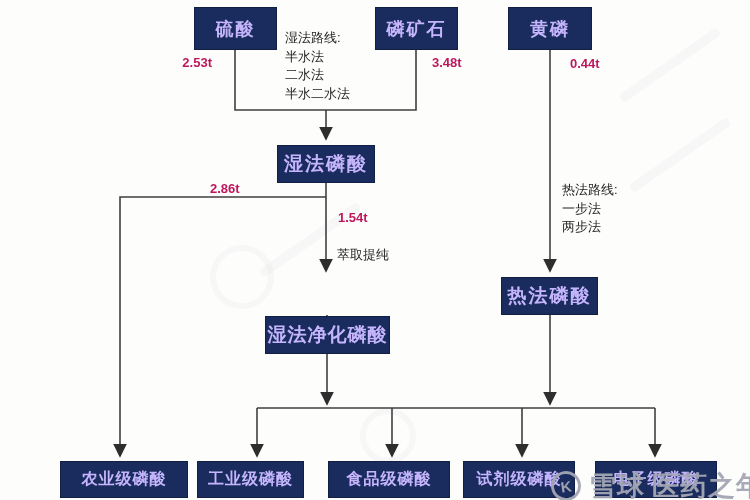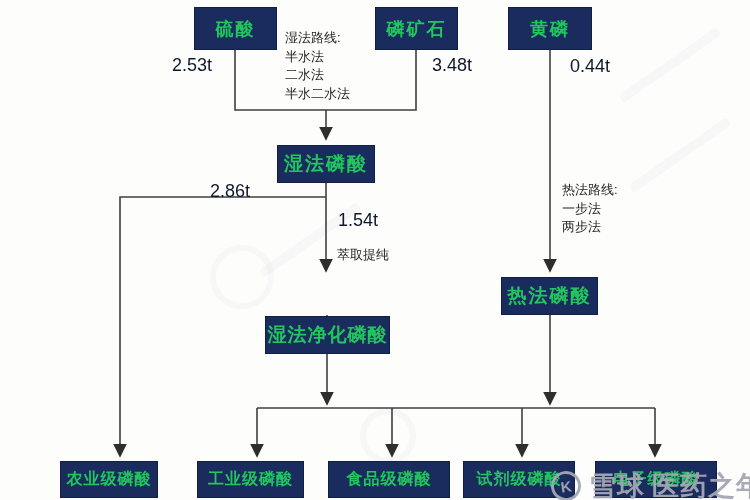--- a/index.html
+++ b/index.html
@@ -1,24 +1,24 @@
 <!DOCTYPE html>
 <html><head>
 <meta charset="utf-8">
 <style>
   html,body{margin:0;padding:0;}
   .stage{position:relative;width:750px;height:500px;background:#fdfdfc;overflow:hidden;
          font-family:"Liberation Sans","DejaVu Sans",sans-serif;}
-  .nd{position:absolute;background:#1a2b5e;border:1px solid #111f45;color:#22c55e;
+  .nd{position:absolute;background:#1a2b5e;border:1px solid #111f45;color:#c4b5fd;
       display:flex;align-items:center;justify-content:center;font-weight:bold;
       letter-spacing:2px;box-sizing:border-box;text-align:center;}
   .nd.top{font-size:18px;}
   .nd.mid{font-size:19px;}
   .nd.bot{font-size:16px;letter-spacing:1px;}
-  .num{position:absolute;font-weight:normal;font-size:18px;color:#0f172a;}
+  .num{position:absolute;font-weight:bold;font-size:13px;color:#be185d;}
   .ann{position:absolute;font-weight:normal;font-size:13px;color:#232323;line-height:18.5px;}
   svg.wires{position:absolute;left:0;top:0;}
   .bgwm{position:absolute;border:6px solid #8a8f99;border-radius:50%;opacity:0.05;}
   .bgline{position:absolute;width:120px;height:0;border-top:10px solid #8a8f99;opacity:0.045;
           transform:rotate(-35deg);border-radius:5px;}
   .xq{position:absolute;top:468px;left:551px;display:flex;align-items:center;z-index:6;
       color:rgba(163,167,179,0.95);font-weight:bold;}
   .xq-circle{width:24px;height:24px;border:3px solid rgba(163,167,179,0.95);border-radius:50%;
       display:flex;align-items:center;justify-content:center;font-size:15px;margin-right:8px;
       transform:rotate(-8deg);}
@@ -57,21 +57,21 @@
       <path d="M655,408 L655,456" marker-end="url(#arr)"></path>
     </g>
   </svg>
 
   <div class="nd top" style="left:194px;top:7px;width:83px;height:43px;">硫酸</div>
   <div class="nd top" style="left:375px;top:7px;width:83px;height:43px;">磷矿石</div>
   <div class="nd top" style="left:508px;top:7px;width:84px;height:43px;">黄磷</div>
   <div class="nd mid" style="left:277px;top:145px;width:98px;height:38px;">湿法磷酸</div>
   <div class="nd mid" style="left:265px;top:277px;width:125px;height:38px;letter-spacing:1px;margin-top:39px;">湿法净化磷酸</div>
   <div class="nd mid" style="left:501px;top:277px;width:97px;height:38px;">热法磷酸</div>
-  <div class="nd bot" style="left:60px;top:461px;width:98px;height:37px;">农业级磷酸</div>
+  <div class="nd bot" style="left:60px;top:461px;width:128px;height:37px;">农业级磷酸</div>
   <div class="nd bot" style="left:197px;top:461px;width:107px;height:37px;">工业级磷酸</div>
   <div class="nd bot" style="left:328px;top:461px;width:122px;height:37px;">食品级磷酸</div>
   <div class="nd bot" style="left:463px;top:461px;width:112px;height:37px;text-align:right;">试剂级磷酸</div>
   <div class="nd bot" style="left:595px;top:461px;width:122px;height:37px;">电子级磷酸</div>
 
   <div class="num" style="left:168px;top:55px;width:44px;text-align:right;">2.53t</div>
   <div class="num" style="left:432px;top:55px;">3.48t</div>
   <div class="num" style="left:570px;top:56px;">0.44t</div>
   <div class="num" style="left:210px;top:181px;">2.86t</div>
   <div class="num" style="left:338px;top:210px;">1.54t</div>

